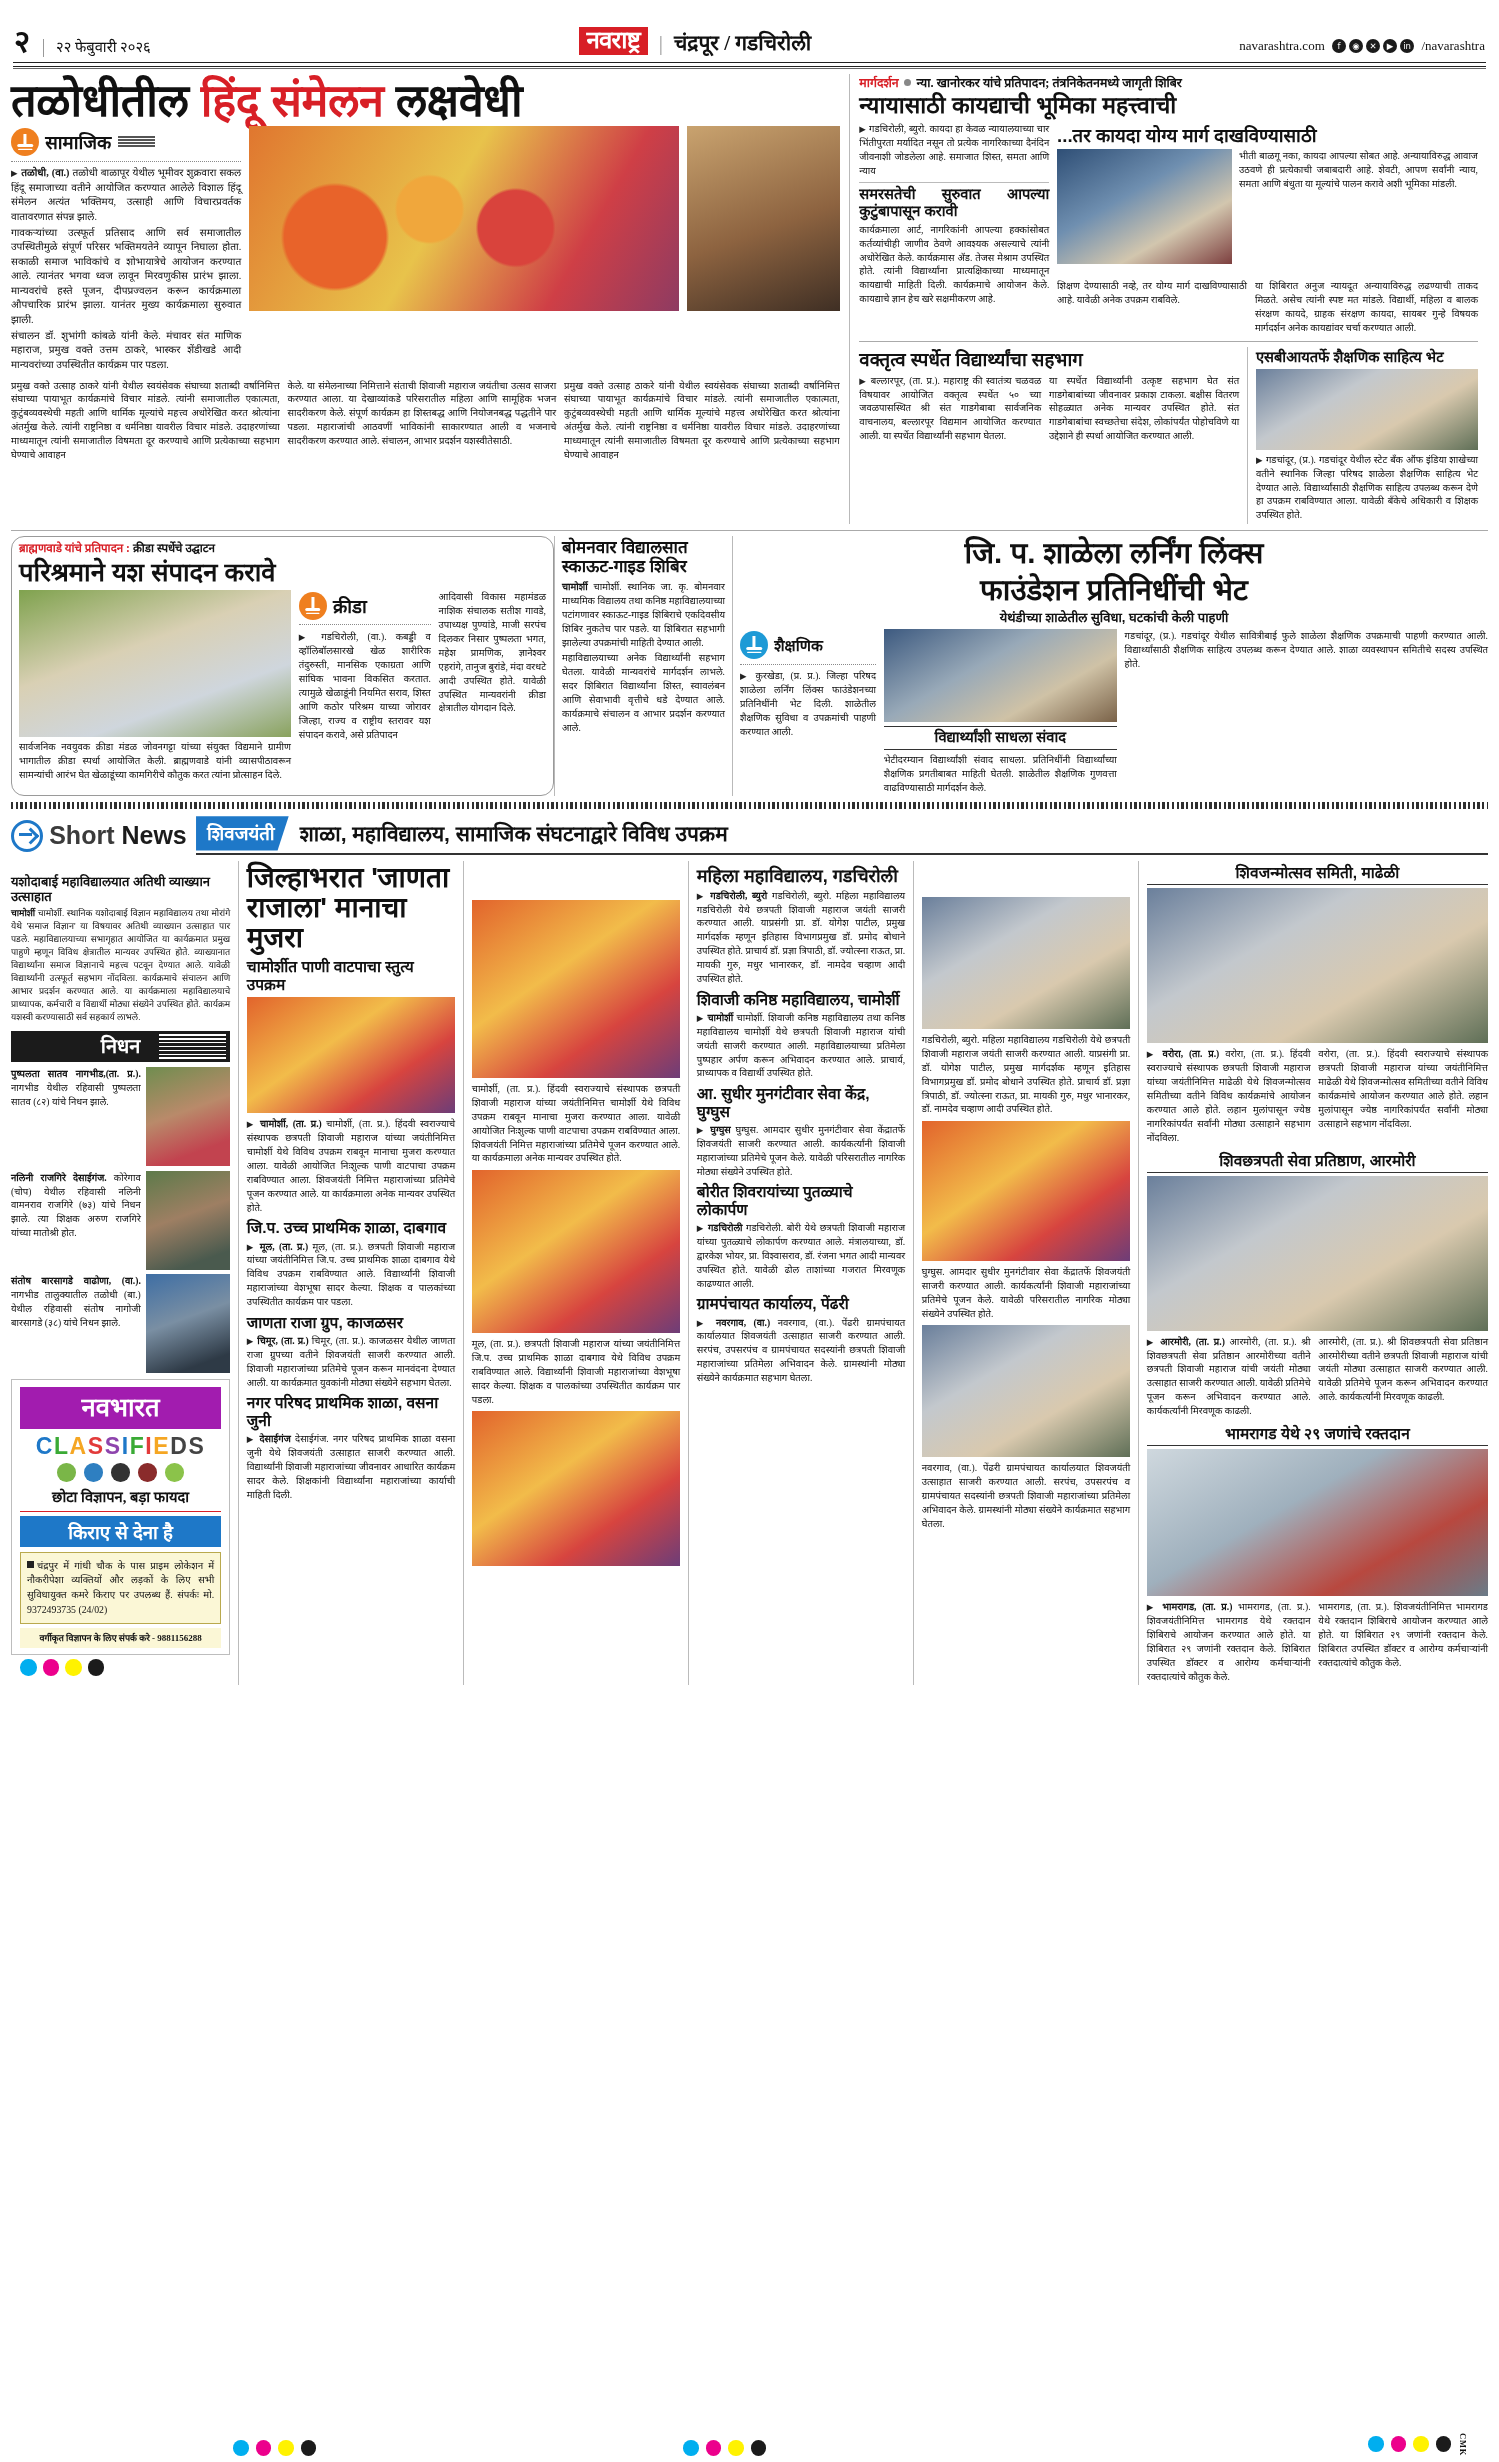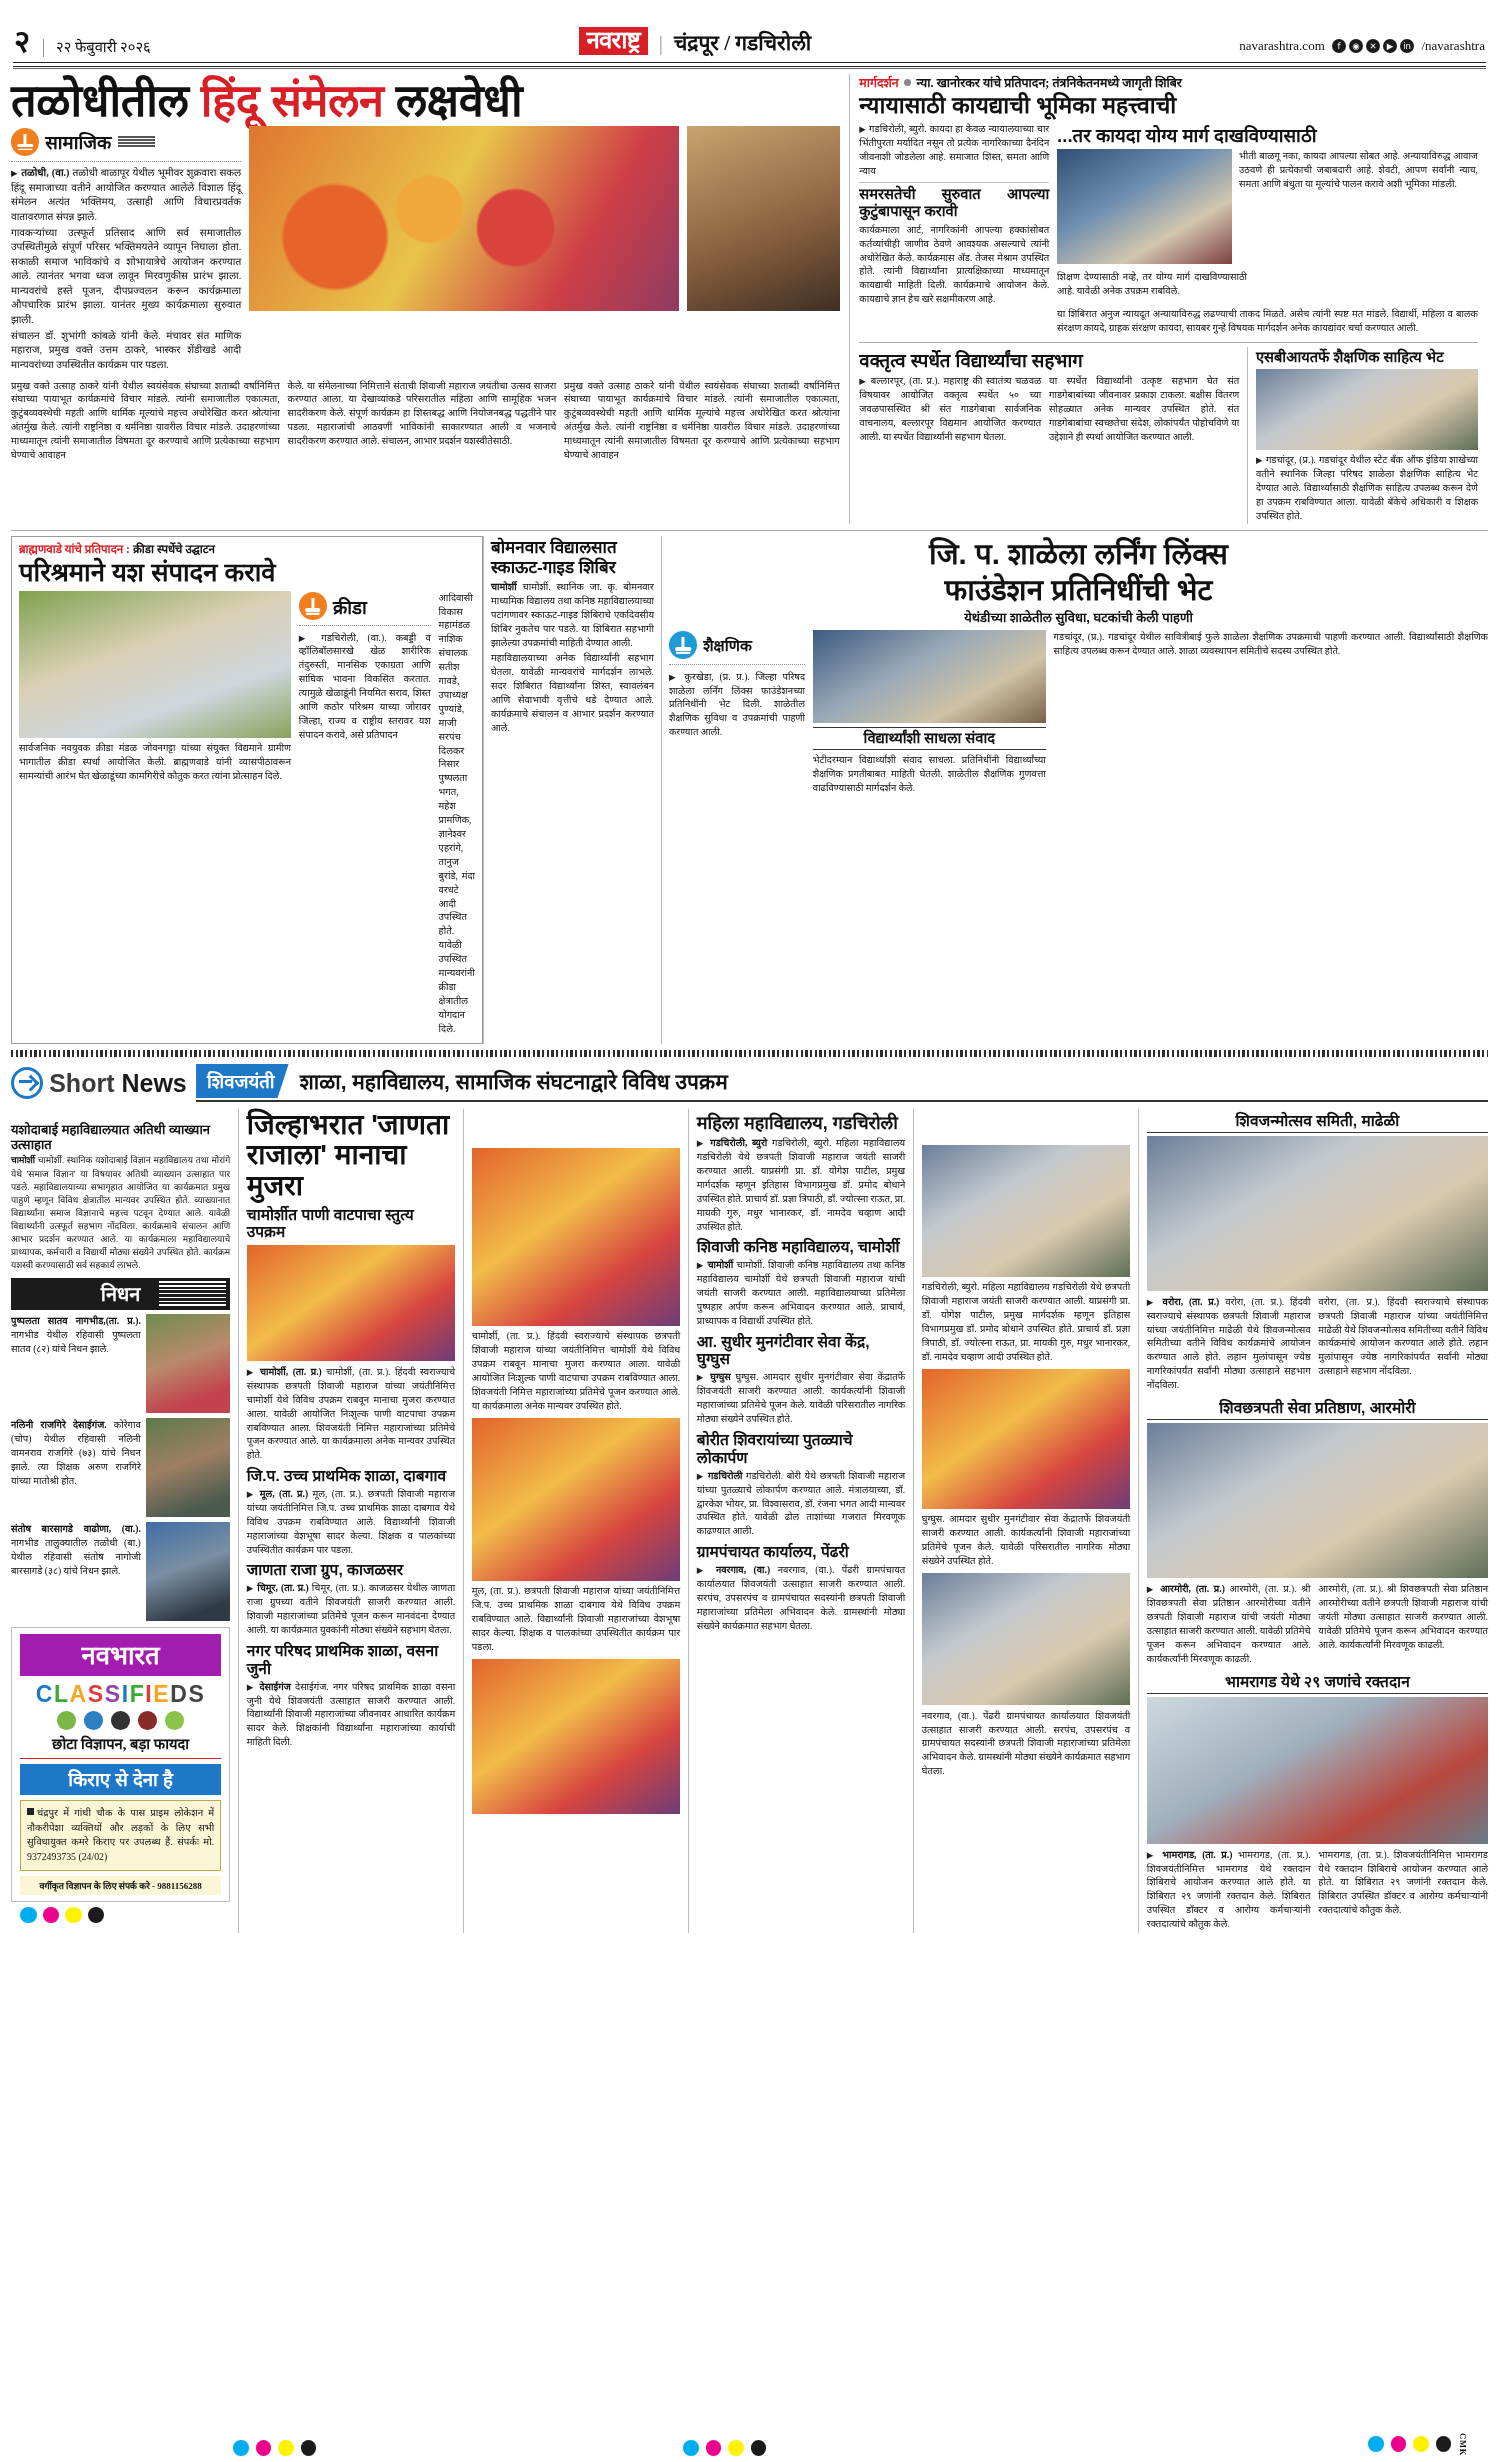--- a/index.html
+++ b/index.html
@@ -85,21 +85,21 @@
   .kicker .k-red{color:#d81f26;}
   .kicker .k-dot{width:7px;height:7px;border-radius:50%;background:#888;display:inline-block;}
   .head-2{font-size:23px;font-weight:bold;line-height:1.12;margin:1.6px 0 3.9px 0;font-family:"Liberation Sans",sans-serif;}
   .head-3{font-size:18.6px;font-weight:bold;line-height:1.14;margin:2.3px 0 3.1px 0;font-family:"Liberation Sans",sans-serif;}
   .head-4{font-size:14.7px;font-weight:bold;line-height:1.15;margin:1.6px 0 3.1px 0;font-family:"Liberation Sans",sans-serif;}
   .head-5{font-size:12.4px;font-weight:bold;line-height:1.18;margin:1.6px 0 2.3px 0;font-family:"Liberation Sans",sans-serif;}
 
   
   .band{display:flex;margin-top:6.2px;border-top:0.8px solid #aaa;padding-top:4.7px;}
   .boxed{border:0.8px solid #9a9a9a;padding:5.4px 7px;box-sizing:border-box;}
-  .mid-left{width:472px;}
+  .mid-left{width:543px;border-radius:13px;}
   .mid-mid{width:178px;padding:0 7px;box-sizing:border-box;}
   .mid-right{flex:1;padding-left:7px;box-sizing:border-box;}
   .kicker2{font-size:11.6px;font-weight:bold;line-height:1.2;margin-bottom:1.6px;}
   .kicker2 .k-red{color:#d81f26;}
   .sports-badge .badge-ico{background:#ef7f1f;}
 
   
   .dot-band{height:7px;background:repeating-linear-gradient(to right,#2f2f2f 0 2.3px,#fff 2.3px 4.7px);margin:6.2px 0 7px 0;}
   .shortnews-row{display:flex;align-items:center;gap:9.3px;}
   .sn-logo{display:flex;align-items:center;gap:6.2px;}
@@ -255,21 +255,21 @@
           <p>कार्यक्रमाला आर्ट, नागरिकांनी आपल्या हक्कांसोबत कर्तव्यांचीही जाणीव ठेवणे आवश्यक असल्याचे त्यांनी अधोरेखित केले. कार्यक्रमास ॲड. तेजस मेश्राम उपस्थित होते. त्यांनी विद्यार्थ्यांना प्रात्यक्षिकाच्या माध्यमातून कायद्याची माहिती दिली. कार्यक्रमाचे आयोजन केले. कायद्याचे ज्ञान हेच खरे सक्षमीकरण आहे.</p>
         </div>
         <div style="flex:1;">
           <div class="head-3">...तर कायदा योग्य मार्ग दाखविण्यासाठी</div>
           <div style="display:flex;gap:7px;">
             <div class="photo ph-stage" style="width:175px;height:115px;"></div>
             <div class="body-txt" style="flex:1;">
               <p>भीती बाळगू नका, कायदा आपल्या सोबत आहे. अन्यायाविरुद्ध आवाज उठवणे ही प्रत्येकाची जबाबदारी आहे. शेवटी, आपण सर्वांनी न्याय, समता आणि बंधुता या मूल्यांचे पालन करावे अशी भूमिका मांडली.</p>
             </div>
           </div>
-          <div style="display:flex;gap:7.8px;margin-top:6px;flex-direction:column;">
+          <div style="display:flex;gap:7.8px;margin-top:15px;">
             <div class="body-txt" style="width:190px;">
               <p>शिक्षण देण्यासाठी नव्हे, तर योग्य मार्ग दाखविण्यासाठी आहे. यावेळी अनेक उपक्रम राबविले.</p>
             </div>
             <div class="body-txt" style="flex:1;">
               <p>या शिबिरात अनुज न्यायदूत अन्यायाविरुद्ध लढण्याची ताकद मिळते. असेच त्यांनी स्पष्ट मत मांडले. विद्यार्थी, महिला व बालक संरक्षण कायदे, ग्राहक संरक्षण कायदा, सायबर गुन्हे विषयक मार्गदर्शन अनेक कायद्यांवर चर्चा करण्यात आली.</p>
             </div>
           </div>
         </div>
       </div>
 

